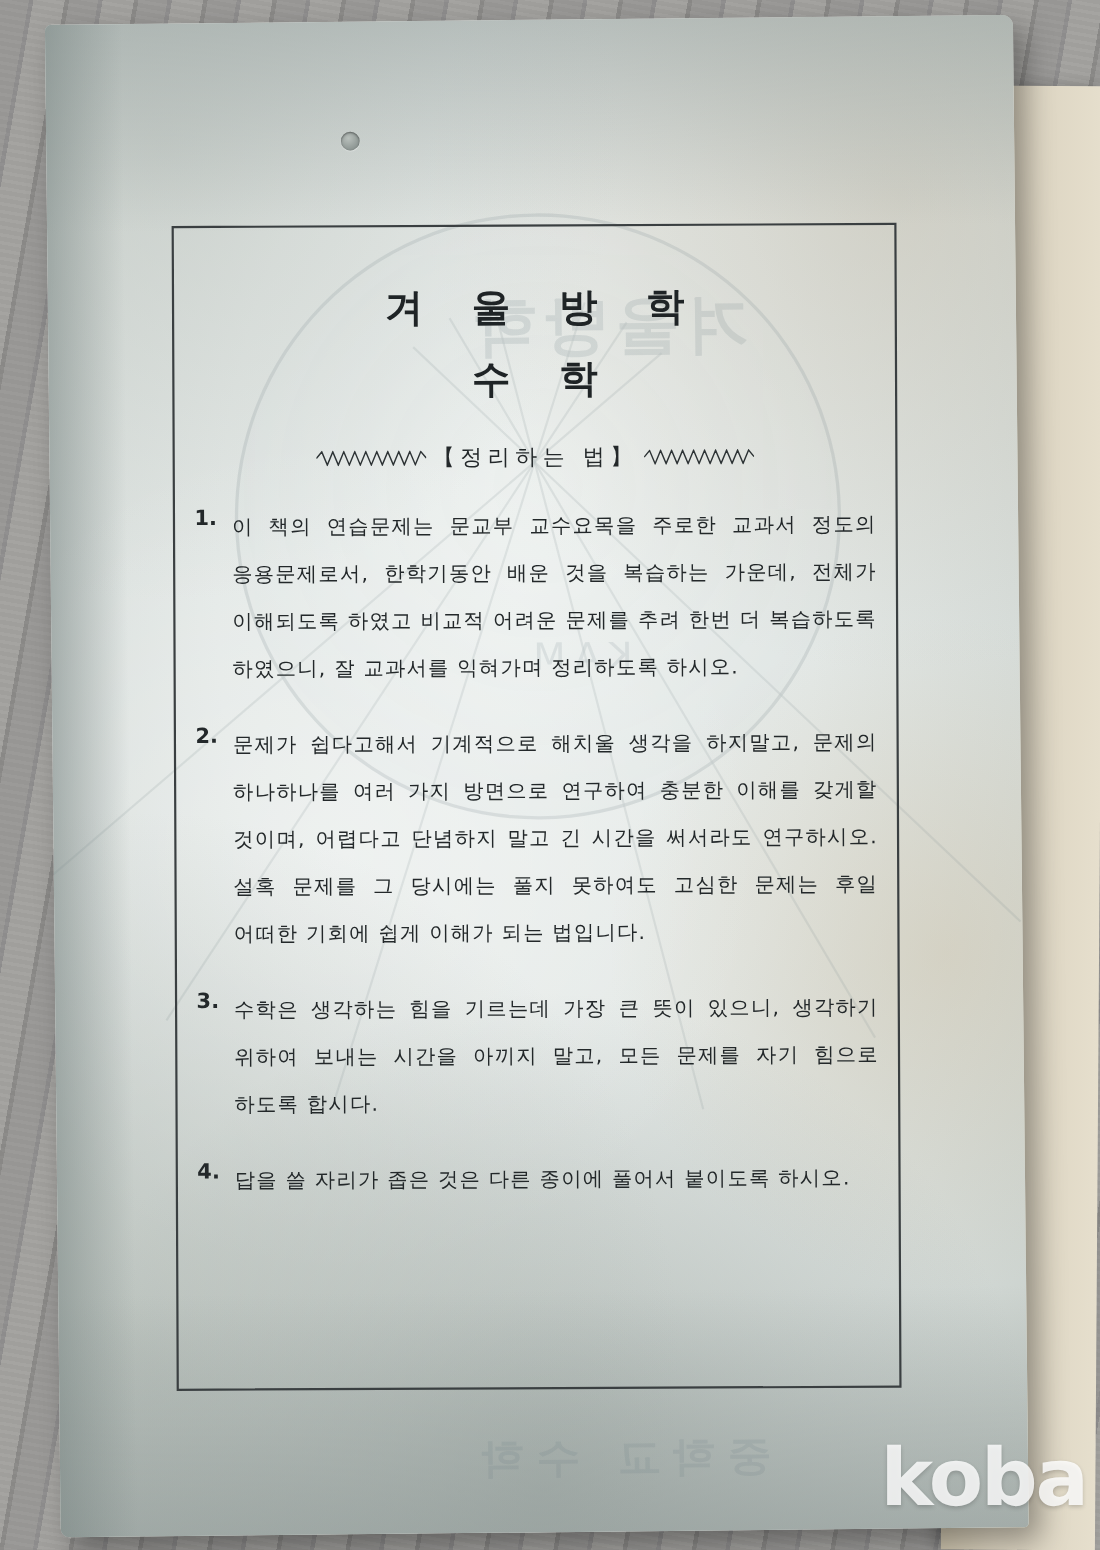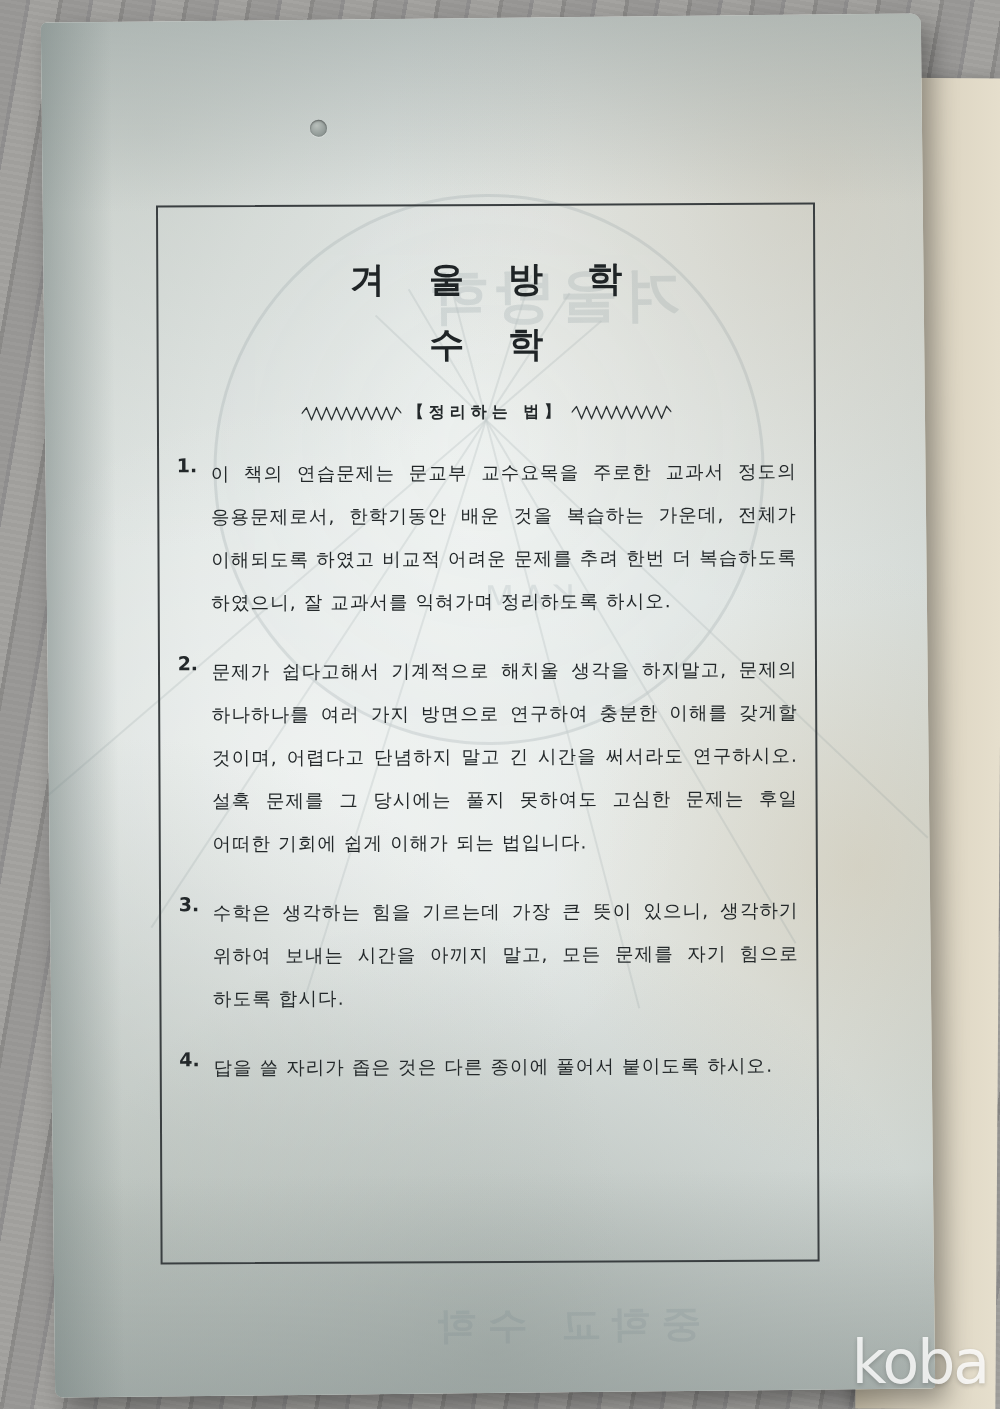--- a/index.html
+++ b/index.html
@@ -216,23 +216,23 @@
     justify-content: center;
     gap: 6px;
     margin-top: 34px;
   }
   .squiggle {
     flex: 0 0 100px;
     height: 14px;
     color: #2d3335;
   }
   .section-head .label {
-    font-size: 16px;
+    font-size: 20px;
     letter-spacing: 5px;
-    font-weight: bold;
+    font-weight: normal;
     white-space: nowrap;
   }
   .items {
     margin-top: 28px;
   }
   .item {
     display: flex;
     align-items: flex-start;
     margin-bottom: 26px;
   }
@@ -248,23 +248,23 @@
     line-height: 43px;
     letter-spacing: 1.1px;
     text-align: justify;
     word-break: keep-all;
   }
 
   
   .watermark {
     position: absolute;
     right: 12px;
-    bottom: 12px;
-    font-size: 60px;
-    font-weight: normal;
+    bottom: 24px;
+    font-size: 72px;
+    font-weight: bold;
     color: rgba(255,255,255,0.82);
     letter-spacing: -2px;
     font-family: "DejaVu Sans", sans-serif;
     text-shadow: 0 2px 4px rgba(0,0,0,0.18);
     pointer-events: none;
   }
 </style>
 </head>
 <body>
 

